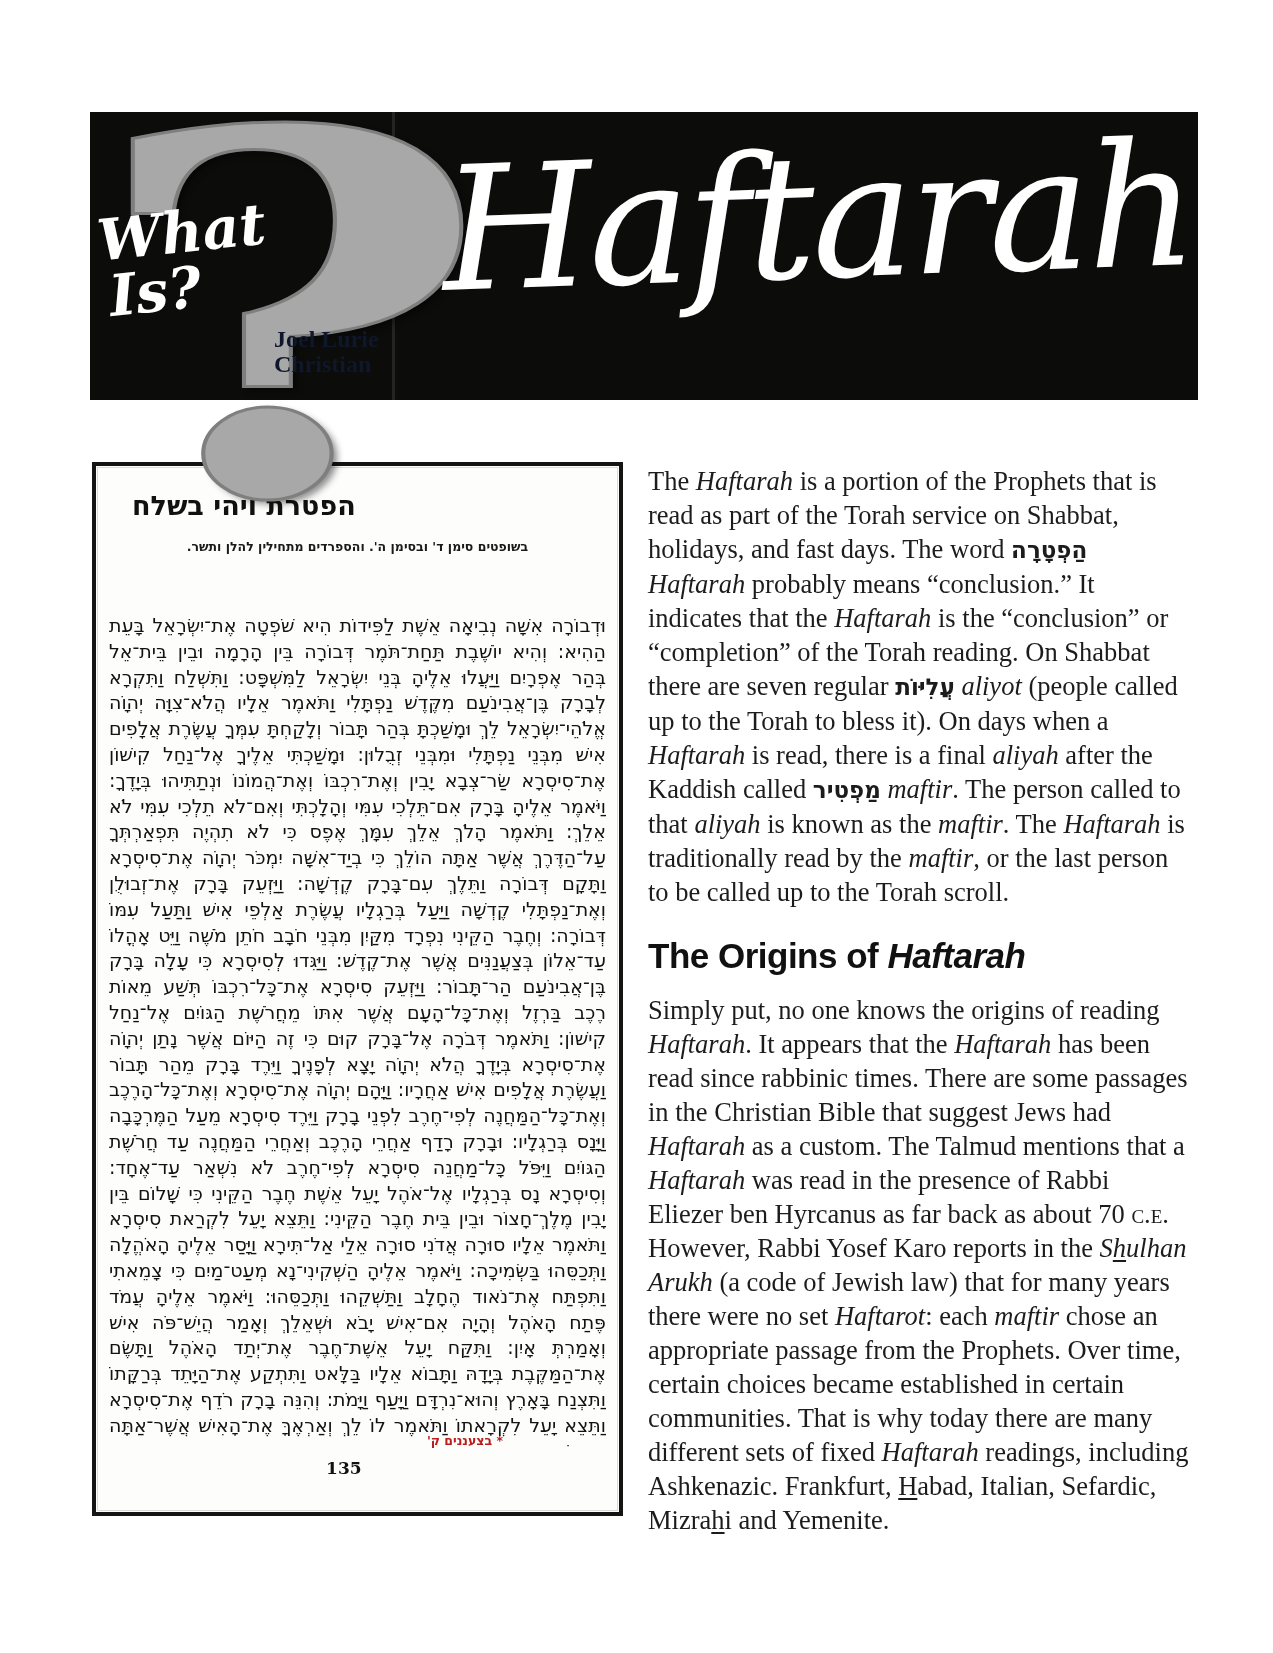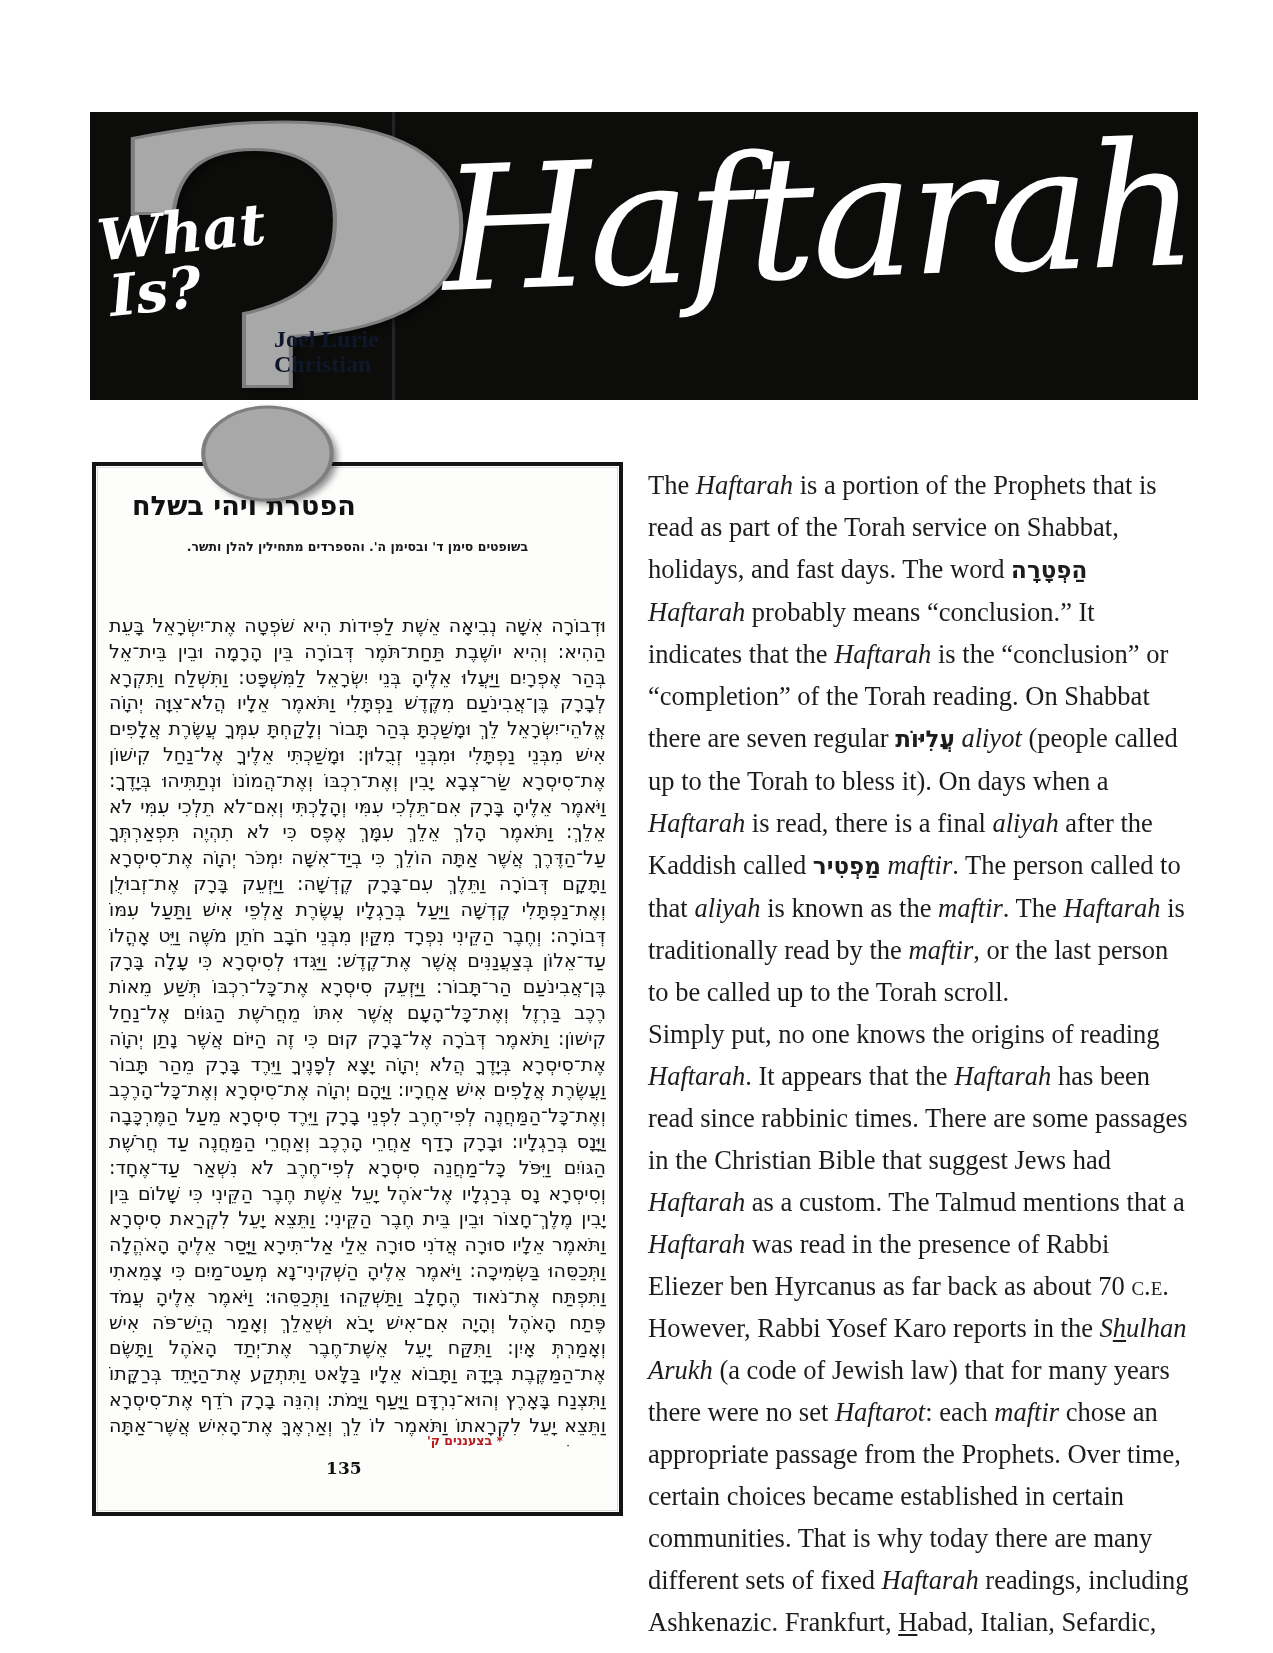--- a/index.html
+++ b/index.html
@@ -42,21 +42,21 @@
           direction:rtl;text-align:justify;text-align-last:right;
           font-family:"DejaVu Sans",sans-serif;font-size:19px;line-height:25.8px;color:#121212;margin-top:45px;}
   .hp-footnote{position:absolute;right:116px;bottom:64px;direction:rtl;
           font-family:"DejaVu Sans",sans-serif;font-size:12.5px;font-weight:bold;color:#b91c1c;}
   .hp-pagenum{position:absolute;left:44%;bottom:34px;
           font-family:"DejaVu Serif",serif;font-weight:bold;font-size:17px;color:#111;}
 
   
   .article{position:absolute;left:648px;top:464px;width:542px;}
   .article p{margin:0;font-family:"Liberation Serif",serif;font-size:26.5px;
-          line-height:42px;color:#1c1c1c;}
+          line-height:34px;color:#1c1c1c;}
   .origins-heading{margin:27px 0 17px 0;font-family:"Liberation Sans",sans-serif;
           font-weight:bold;font-size:35px;color:#111;letter-spacing:-0.5px;}
 
   
   .seg-n{}
   .seg-i{font-style:italic;}
   .seg-h{font-family:"DejaVu Sans",sans-serif;font-weight:bold;font-size:23px;
          direction:rtl;unicode-bidi:isolate;}
   .seg-sc{font-variant:small-caps;}
   .seg-u{text-decoration:underline;text-underline-offset:3px;}
@@ -88,16 +88,17 @@
   <div class="hebrew-page">
     <div class="hp-title">הפטרת ויהי בשלח</div>
     <div class="hp-subtitle">בשופטים סימן ד' ובסימן ה'. והספרדים מתחילין להלן ותשר.</div>
     <div class="hp-body">וּדְבוֹרָה אִשָּׁה נְבִיאָה אֵשֶׁת לַפִּידוֹת הִיא שֹׁפְטָה אֶת־יִשְׂרָאֵל בָּעֵת הַהִיא: וְהִיא יוֹשֶׁבֶת תַּחַת־תֹּמֶר דְּבוֹרָה בֵּין הָרָמָה וּבֵין בֵּית־אֵל בְּהַר אֶפְרָיִם וַיַּעֲלוּ אֵלֶיהָ בְּנֵי יִשְׂרָאֵל לַמִּשְׁפָּט: וַתִּשְׁלַח וַתִּקְרָא לְבָרָק בֶּן־אֲבִינֹעַם מִקֶּדֶשׁ נַפְתָּלִי וַתֹּאמֶר אֵלָיו הֲלֹא־צִוָּה יְהוָֹה אֱלֹהֵי־יִשְׂרָאֵל לֵךְ וּמָשַׁכְתָּ בְּהַר תָּבוֹר וְלָקַחְתָּ עִמְּךָ עֲשֶׂרֶת אֲלָפִים אִישׁ מִבְּנֵי נַפְתָּלִי וּמִבְּנֵי זְבֻלוּן: וּמָשַׁכְתִּי אֵלֶיךָ אֶל־נַחַל קִישׁוֹן אֶת־סִיסְרָא שַׂר־צְבָא יָבִין וְאֶת־רִכְבּוֹ וְאֶת־הֲמוֹנוֹ וּנְתַתִּיהוּ בְּיָדֶךָ: וַיֹּאמֶר אֵלֶיהָ בָּרָק אִם־תֵּלְכִי עִמִּי וְהָלָכְתִּי וְאִם־לֹא תֵלְכִי עִמִּי לֹא אֵלֵךְ: וַתֹּאמֶר הָלֹךְ אֵלֵךְ עִמָּךְ אֶפֶס כִּי לֹא תִהְיֶה תִּפְאַרְתְּךָ עַל־הַדֶּרֶךְ אֲשֶׁר אַתָּה הוֹלֵךְ כִּי בְיַד־אִשָּׁה יִמְכֹּר יְהוָֹה אֶת־סִיסְרָא וַתָּקָם דְּבוֹרָה וַתֵּלֶךְ עִם־בָּרָק קֶדְשָׁה: וַיַּזְעֵק בָּרָק אֶת־זְבוּלֻן וְאֶת־נַפְתָּלִי קֶדְשָׁה וַיַּעַל בְּרַגְלָיו עֲשֶׂרֶת אַלְפֵי אִישׁ וַתַּעַל עִמּוֹ דְּבוֹרָה: וְחֶבֶר הַקֵּינִי נִפְרָד מִקַּיִן מִבְּנֵי חֹבָב חֹתֵן מֹשֶׁה וַיֵּט אָהֳלוֹ עַד־אֵלוֹן בְּצַעֲנַנִּים אֲשֶׁר אֶת־קֶדֶשׁ: וַיַּגִּדוּ לְסִיסְרָא כִּי עָלָה בָּרָק בֶּן־אֲבִינֹעַם הַר־תָּבוֹר: וַיַּזְעֵק סִיסְרָא אֶת־כָּל־רִכְבּוֹ תְּשַׁע מֵאוֹת רֶכֶב בַּרְזֶל וְאֶת־כָּל־הָעָם אֲשֶׁר אִתּוֹ מֵחֲרֹשֶׁת הַגּוֹיִם אֶל־נַחַל קִישׁוֹן: וַתֹּאמֶר דְּבֹרָה אֶל־בָּרָק קוּם כִּי זֶה הַיּוֹם אֲשֶׁר נָתַן יְהוָֹה אֶת־סִיסְרָא בְּיָדֶךָ הֲלֹא יְהוָֹה יָצָא לְפָנֶיךָ וַיֵּרֶד בָּרָק מֵהַר תָּבוֹר וַעֲשֶׂרֶת אֲלָפִים אִישׁ אַחֲרָיו: וַיָּהָם יְהוָֹה אֶת־סִיסְרָא וְאֶת־כָּל־הָרֶכֶב וְאֶת־כָּל־הַמַּחֲנֶה לְפִי־חֶרֶב לִפְנֵי בָרָק וַיֵּרֶד סִיסְרָא מֵעַל הַמֶּרְכָּבָה וַיָּנָס בְּרַגְלָיו: וּבָרָק רָדַף אַחֲרֵי הָרֶכֶב וְאַחֲרֵי הַמַּחֲנֶה עַד חֲרֹשֶׁת הַגּוֹיִם וַיִּפֹּל כָּל־מַחֲנֵה סִיסְרָא לְפִי־חֶרֶב לֹא נִשְׁאַר עַד־אֶחָד: וְסִיסְרָא נָס בְּרַגְלָיו אֶל־אֹהֶל יָעֵל אֵשֶׁת חֶבֶר הַקֵּינִי כִּי שָׁלוֹם בֵּין יָבִין מֶלֶךְ־חָצוֹר וּבֵין בֵּית חֶבֶר הַקֵּינִי: וַתֵּצֵא יָעֵל לִקְרַאת סִיסְרָא וַתֹּאמֶר אֵלָיו סוּרָה אֲדֹנִי סוּרָה אֵלַי אַל־תִּירָא וַיָּסַר אֵלֶיהָ הָאֹהֱלָה וַתְּכַסֵּהוּ בַּשְּׂמִיכָה: וַיֹּאמֶר אֵלֶיהָ הַשְׁקִינִי־נָא מְעַט־מַיִם כִּי צָמֵאתִי וַתִּפְתַּח אֶת־נֹאוד הֶחָלָב וַתַּשְׁקֵהוּ וַתְּכַסֵּהוּ: וַיֹּאמֶר אֵלֶיהָ עֲמֹד פֶּתַח הָאֹהֶל וְהָיָה אִם־אִישׁ יָבֹא וּשְׁאֵלֵךְ וְאָמַר הֲיֵשׁ־פֹּה אִישׁ וְאָמַרְתְּ אָיִן: וַתִּקַּח יָעֵל אֵשֶׁת־חֶבֶר אֶת־יְתַד הָאֹהֶל וַתָּשֶׂם אֶת־הַמַּקֶּבֶת בְּיָדָהּ וַתָּבוֹא אֵלָיו בַּלָּאט וַתִּתְקַע אֶת־הַיָּתֵד בְּרַקָּתוֹ וַתִּצְנַח בָּאָרֶץ וְהוּא־נִרְדָּם וַיָּעַף וַיָּמֹת: וְהִנֵּה בָרָק רֹדֵף אֶת־סִיסְרָא וַתֵּצֵא יָעֵל לִקְרָאתוֹ וַתֹּאמֶר לוֹ לֵךְ וְאַרְאֶךָּ אֶת־הָאִישׁ אֲשֶׁר־אַתָּה מְבַקֵּשׁ</div>
     <div class="hp-footnote">* בצעננים ק'</div>
     <div class="hp-pagenum">135</div>
   </div>
 
   <div class="article">
     <p><span class="seg-n">The </span><span class="seg-i">Haftarah</span><span class="seg-n"> is a portion of the Prophets that is read as part of the Torah service on Shabbat, holidays, and fast days. The word </span><span class="seg-h">הַפְטָרָה</span><span class="seg-n"> </span><span class="seg-i">Haftarah</span><span class="seg-n"> probably means “conclusion.” It indicates that the </span><span class="seg-i">Haftarah</span><span class="seg-n"> is the “conclusion” or “completion” of the Torah reading. On Shabbat there are seven regular </span><span class="seg-h">עֲלִיּוֹת</span><span class="seg-n"> </span><span class="seg-i">aliyot</span><span class="seg-n"> (people called up to the Torah to bless it). On days when a </span><span class="seg-i">Haftarah</span><span class="seg-n"> is read, there is a final </span><span class="seg-i">aliyah</span><span class="seg-n"> after the Kaddish called </span><span class="seg-h">מַפְטִיר</span><span class="seg-n"> </span><span class="seg-i">maftir</span><span class="seg-n">. The person called to that </span><span class="seg-i">aliyah</span><span class="seg-n"> is known as the </span><span class="seg-i">maftir</span><span class="seg-n">. The </span><span class="seg-i">Haftarah</span><span class="seg-n"> is traditionally read by the </span><span class="seg-i">maftir</span><span class="seg-n">, or the last person to be called up to the Torah scroll.</span></p>
+    <div class="origins-heading"><span class="seg-n">The Origins of </span><span class="seg-i">Haftarah</span></div>
     <p><span class="seg-n">Simply put, no one knows the origins of reading </span><span class="seg-i">Haftarah</span><span class="seg-n">. It appears that the </span><span class="seg-i">Haftarah</span><span class="seg-n"> has been read since rabbinic times. There are some passages in the Christian Bible that suggest Jews had </span><span class="seg-i">Haftarah</span><span class="seg-n"> as a custom. The Talmud mentions that a </span><span class="seg-i">Haftarah</span><span class="seg-n"> was read in the presence of Rabbi Eliezer ben Hyrcanus as far back as about 70 </span><span class="seg-sc">c.e.</span><span class="seg-n"> However, Rabbi Yosef Karo reports in the </span><span class="seg-i">S</span><span class="seg-iu">h</span><span class="seg-i">ulhan Arukh</span><span class="seg-n"> (a code of Jewish law) that for many years there were no set </span><span class="seg-i">Haftarot</span><span class="seg-n">: each </span><span class="seg-i">maftir</span><span class="seg-n"> chose an appropriate passage from the Prophets. Over time, certain choices became established in certain communities. That is why today there are many different sets of fixed </span><span class="seg-i">Haftarah</span><span class="seg-n"> readings, including Ashkenazic. Frankfurt, </span><span class="seg-u">H</span><span class="seg-n">abad, Italian, Sefardic, Mizra</span><span class="seg-u">h</span><span class="seg-n">i and Yemenite.</span></p>
   </div>
 
 </div>
 
 </body></html>

